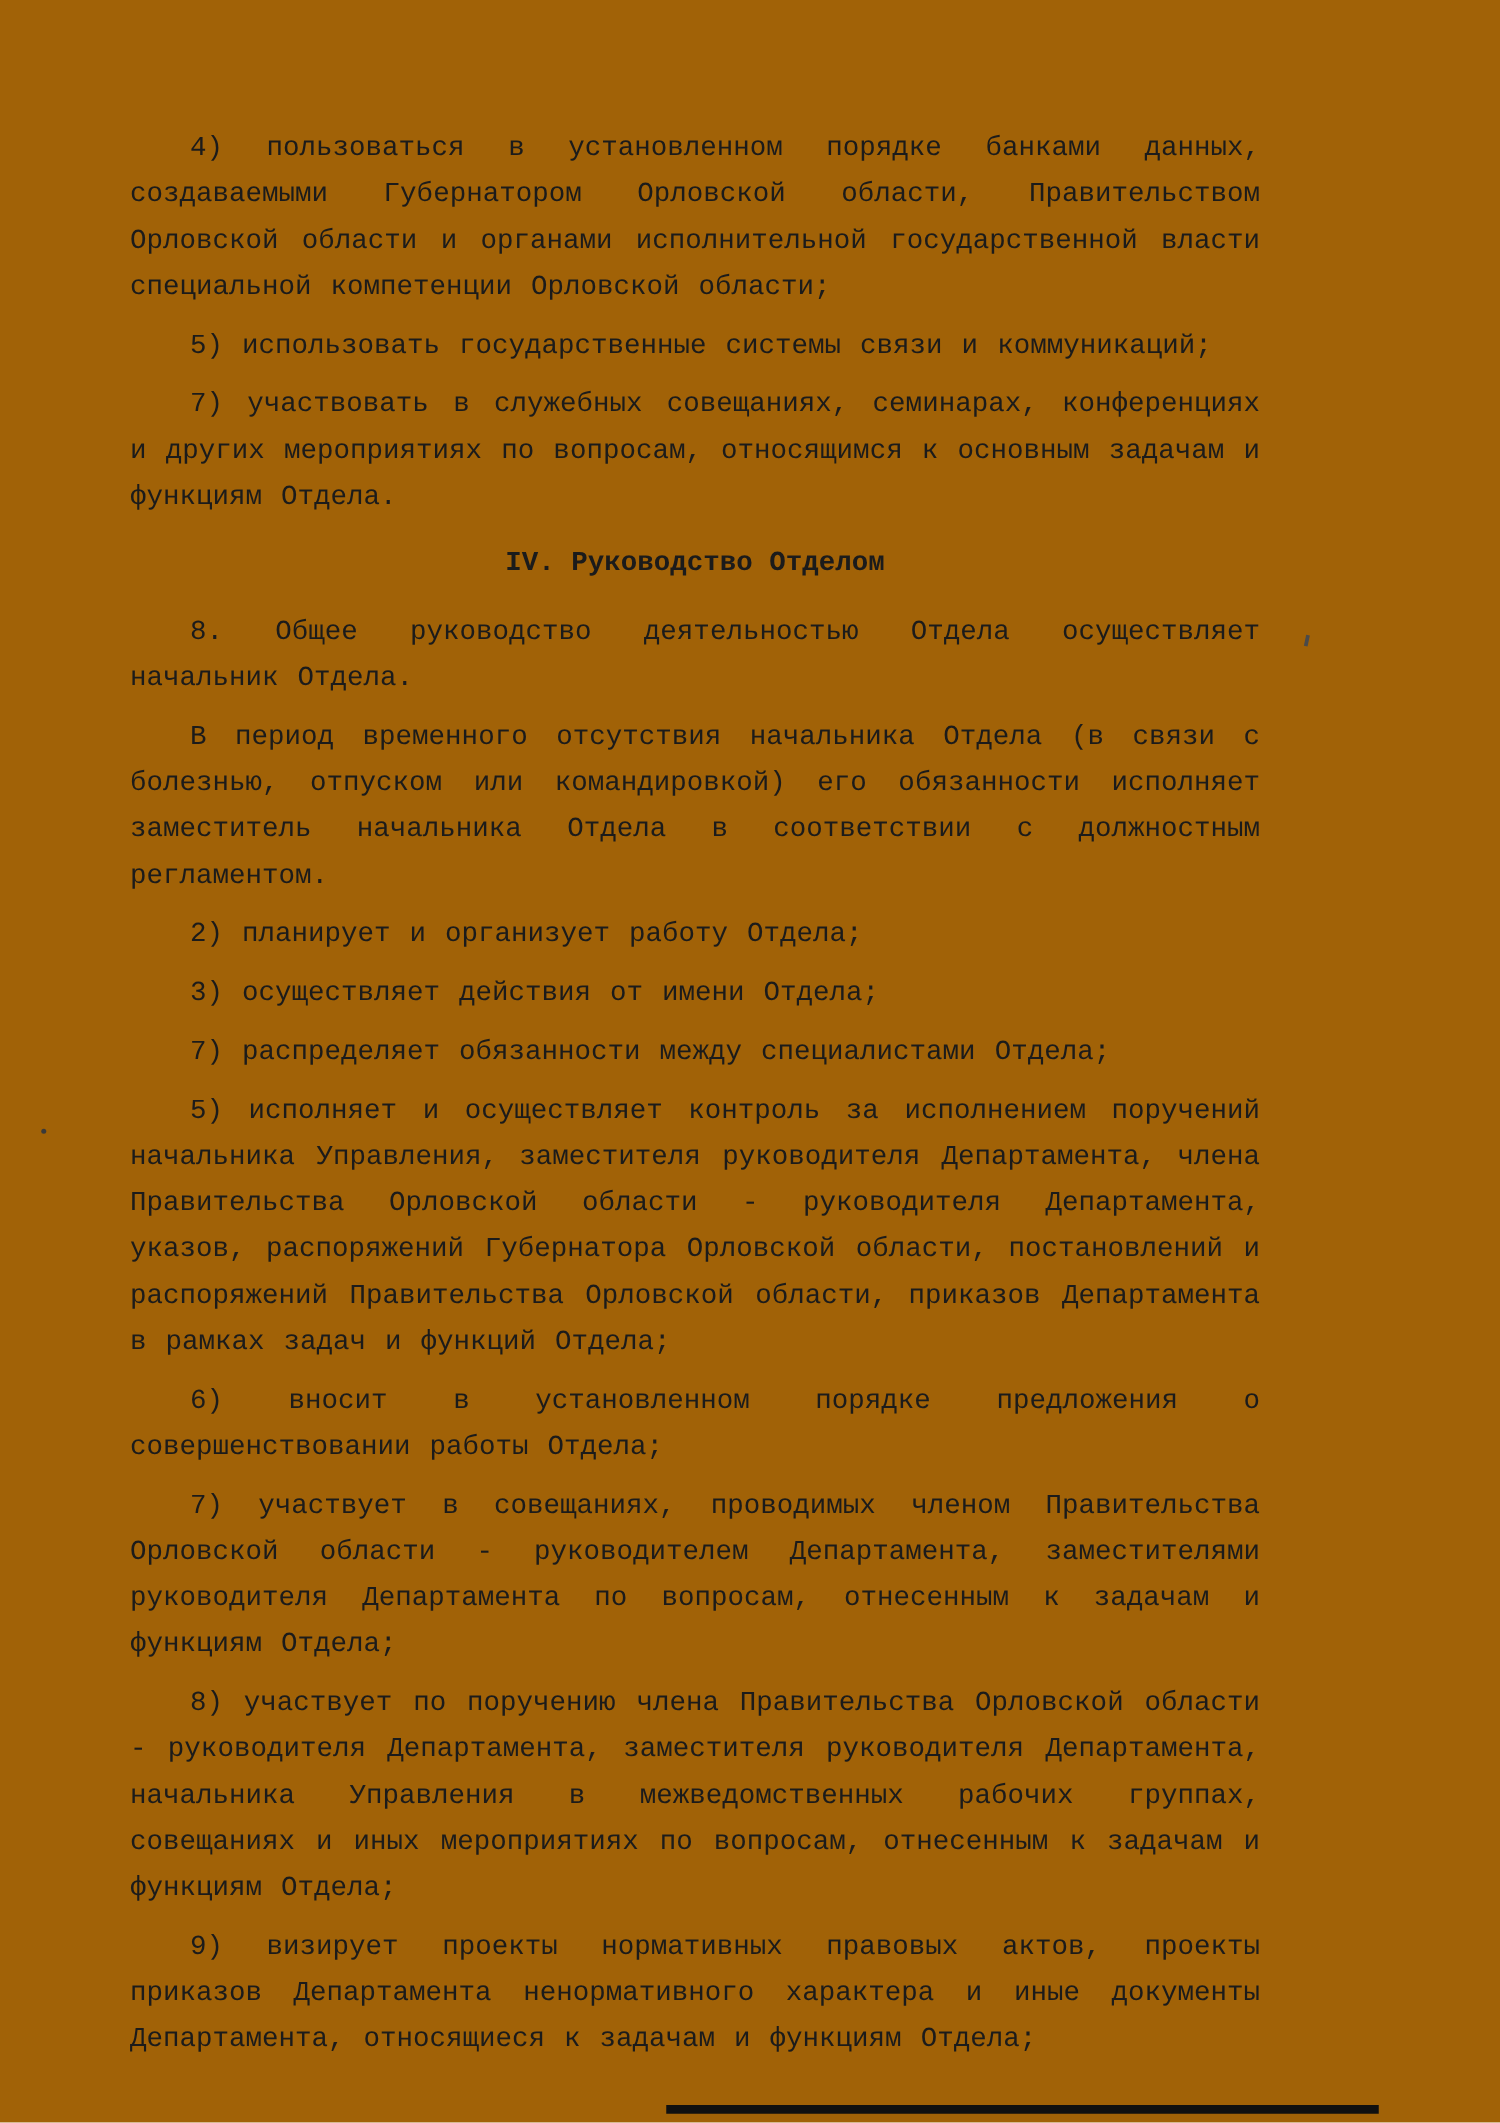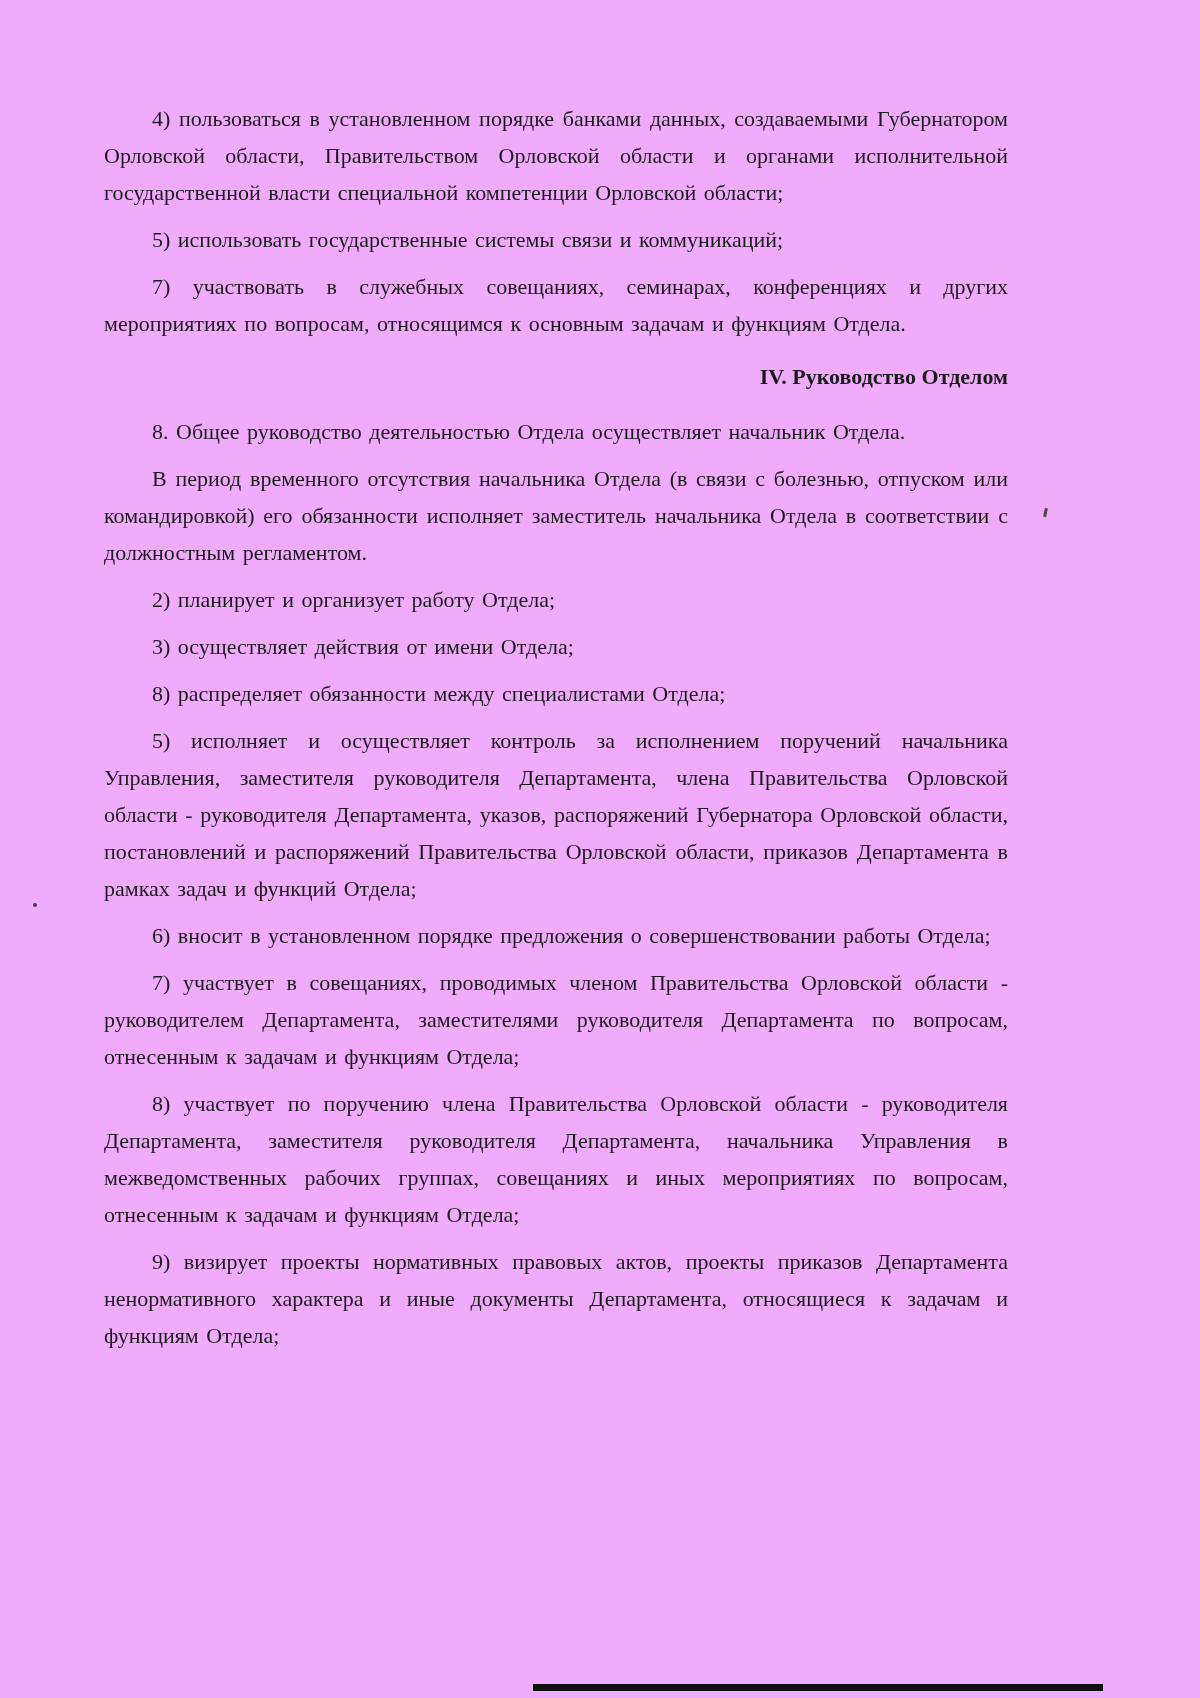--- a/index.html
+++ b/index.html
@@ -4,42 +4,42 @@
 <style>
   html, body {
     margin: 0;
     padding: 0;
     background: #ffffff;
   }
   .page {
     position: relative;
     width: 1200px;
     height: 1698px;
-    background: #f0abfc;
+    background: #a16207;
     overflow: hidden;
-    font-family: Liberation Serif, serif;
+    font-family: Liberation Mono, monospace;
     color: #1b1b1b;
   }
   .content {
     position: absolute;
     top: 100px;
     left: 104px;
     width: 904px;
     font-size: 22px;
     line-height: 37px;
   }
   .para {
     margin: 0 0 10px 0;
     text-align: justify;
     text-indent: 48px;
     word-spacing: 2px;
   }
   .heading {
     margin: 16px 0 18px 0;
-    text-align: right;
+    text-align: center;
     font-weight: bold;
     font-size: 22px;
     line-height: 37px;
   }
   .scan-bar {
     position: absolute;
     left: 533px;
     top: 1684px;
     width: 570px;
     height: 7px;
@@ -70,21 +70,21 @@
 <div class="page">
   <div class="content">
     <p class="para">4) пользоваться в установленном порядке банками данных, создаваемыми Губернатором Орловской области, Правительством Орловской области и органами исполнительной государственной власти специальной компетенции Орловской области;</p>
     <p class="para">5) использовать государственные системы связи и коммуникаций;</p>
     <p class="para">7) участвовать в служебных совещаниях, семинарах, конференциях и других мероприятиях по вопросам, относящимся к основным задачам и функциям Отдела.</p>
     <h2 class="heading">IV. Руководство Отделом</h2>
     <p class="para">8. Общее руководство деятельностью Отдела осуществляет начальник Отдела.</p>
     <p class="para">В период временного отсутствия начальника Отдела (в связи с болезнью, отпуском или командировкой) его обязанности исполняет заместитель начальника Отдела в соответствии с должностным регламентом.</p>
     <p class="para">2) планирует и организует работу Отдела;</p>
     <p class="para">3) осуществляет действия от имени Отдела;</p>
-    <p class="para">8) распределяет обязанности между специалистами Отдела;</p>
+    <p class="para">7) распределяет обязанности между специалистами Отдела;</p>
     <p class="para">5) исполняет и осуществляет контроль за исполнением поручений начальника Управления, заместителя руководителя Департамента, члена Правительства Орловской области - руководителя Департамента, указов, распоряжений Губернатора Орловской области, постановлений и распоряжений Правительства Орловской области, приказов Департамента в рамках задач и функций Отдела;</p>
     <p class="para">6) вносит в установленном порядке предложения о совершенствовании работы Отдела;</p>
     <p class="para">7) участвует в совещаниях, проводимых членом Правительства Орловской области - руководителем Департамента, заместителями руководителя Департамента по вопросам, отнесенным к задачам и функциям Отдела;</p>
     <p class="para">8) участвует по поручению члена Правительства Орловской области - руководителя Департамента, заместителя руководителя Департамента, начальника Управления в межведомственных рабочих группах, совещаниях и иных мероприятиях по вопросам, отнесенным к задачам и функциям Отдела;</p>
     <p class="para">9) визирует проекты нормативных правовых актов, проекты приказов Департамента ненормативного характера и иные документы Департамента, относящиеся к задачам и функциям Отдела;</p>
   </div>
 
   <div class="speck-right"></div>
   <div class="speck-left"></div>
   <div class="scan-bar"></div>

